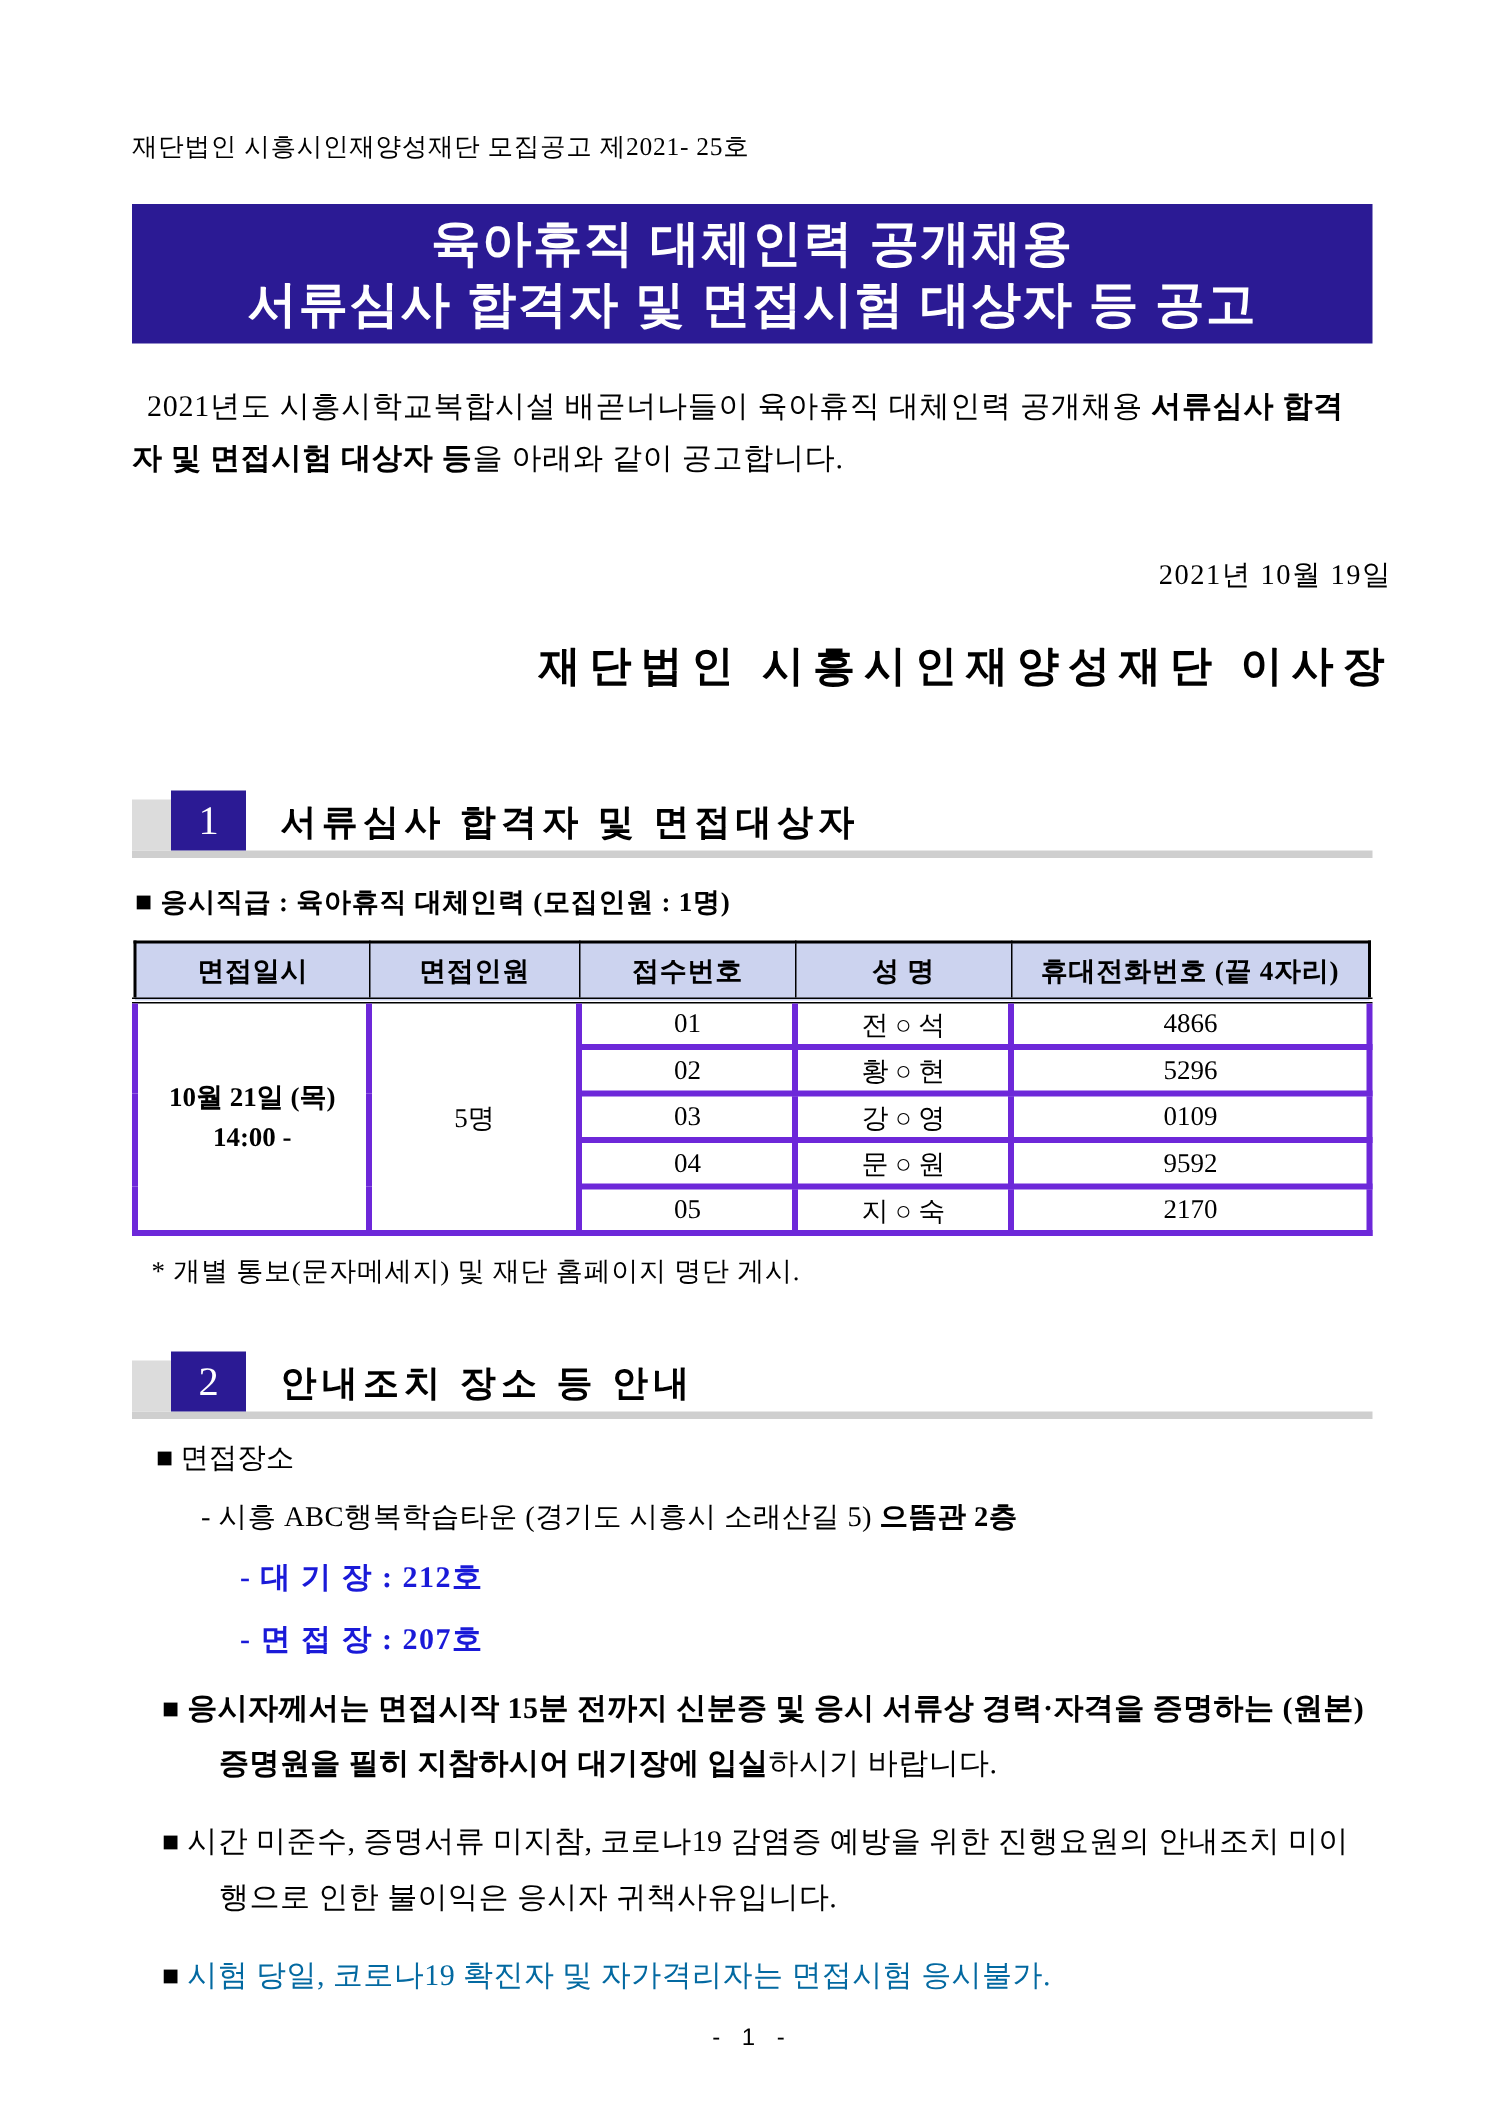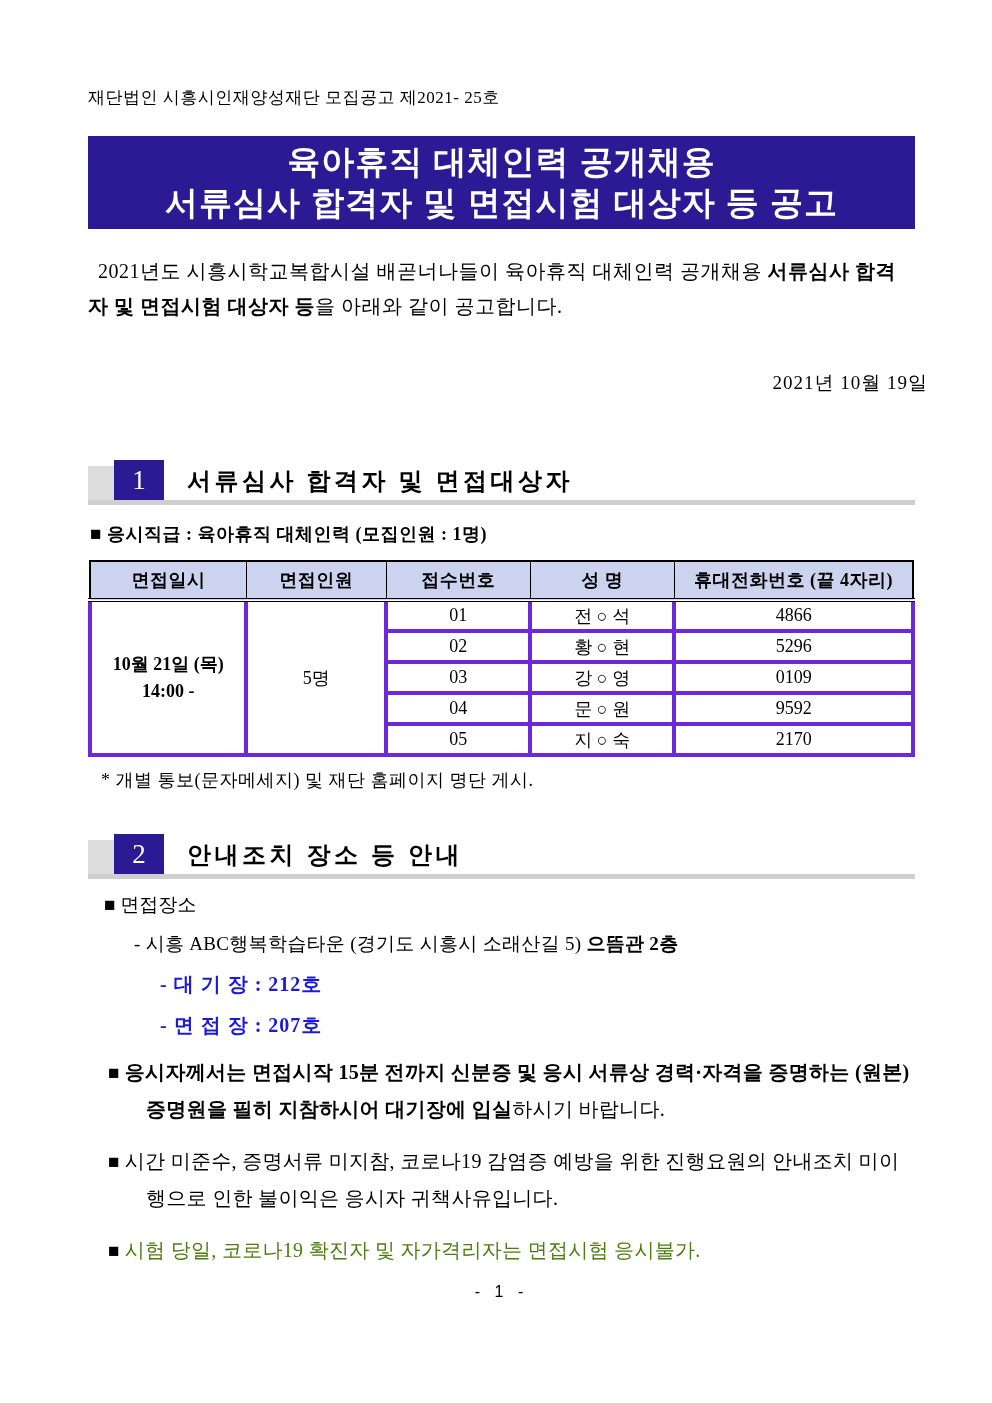--- a/index.html
+++ b/index.html
@@ -121,21 +121,21 @@
   }
   .notice {
     margin-top: 15px;
     font-size: 20px;
     line-height: 37px;
     padding-left: 58px;
     text-indent: -38px;
     letter-spacing: 0.3px;
   }
   .notice .bullet { letter-spacing: 0; }
-  .notice-red-text { color: #4d7c0f; }
+  .notice-red-text { color: #0369a1; }
   .page-num {
     margin-top: 14px;
     text-align: center;
     font-size: 16px;
     letter-spacing: 5px;
     font-family: "Liberation Sans", sans-serif;
   }
 </style>
 </head>
 <body>
@@ -146,20 +146,21 @@
 
   <div class="banner">
     <div>육아휴직 대체인력 공개채용</div>
     <div>서류심사 합격자 및 면접시험 대상자 등 공고</div>
   </div>
 
   <p class="intro"><span>2021년도 시흥시학교복합시설 배곧너나들이 육아휴직 대체인력 공개채용 </span><b>서류심사 합격자 및 면접시험 대상자 등</b><span>을 아래와 같이 공고합니다.</span></p>
 
   <div class="date-line">2021년 10월 19일</div>
 
+  <div class="signature">재단법인 시흥시인재양성재단 이사장</div>
 
   <div class="sec-head">
     <span class="sec-tab"></span>
     <span class="sec-num">1</span>
     <span class="sec-title">서류심사 합격자 및 면접대상자</span>
   </div>
 
   <div class="position-line"><span class="bullet">■</span> <span>응시직급 : 육아휴직 대체인력 (모집인원 : 1명)</span></div>
 
   <table class="interview-table">

